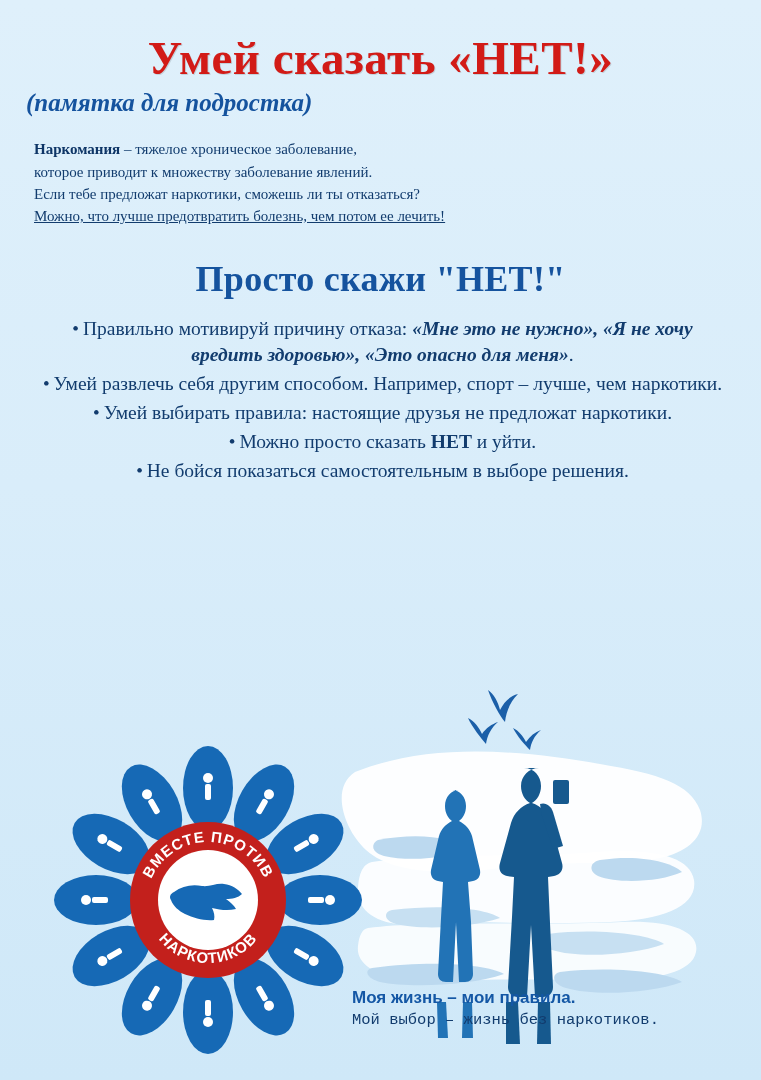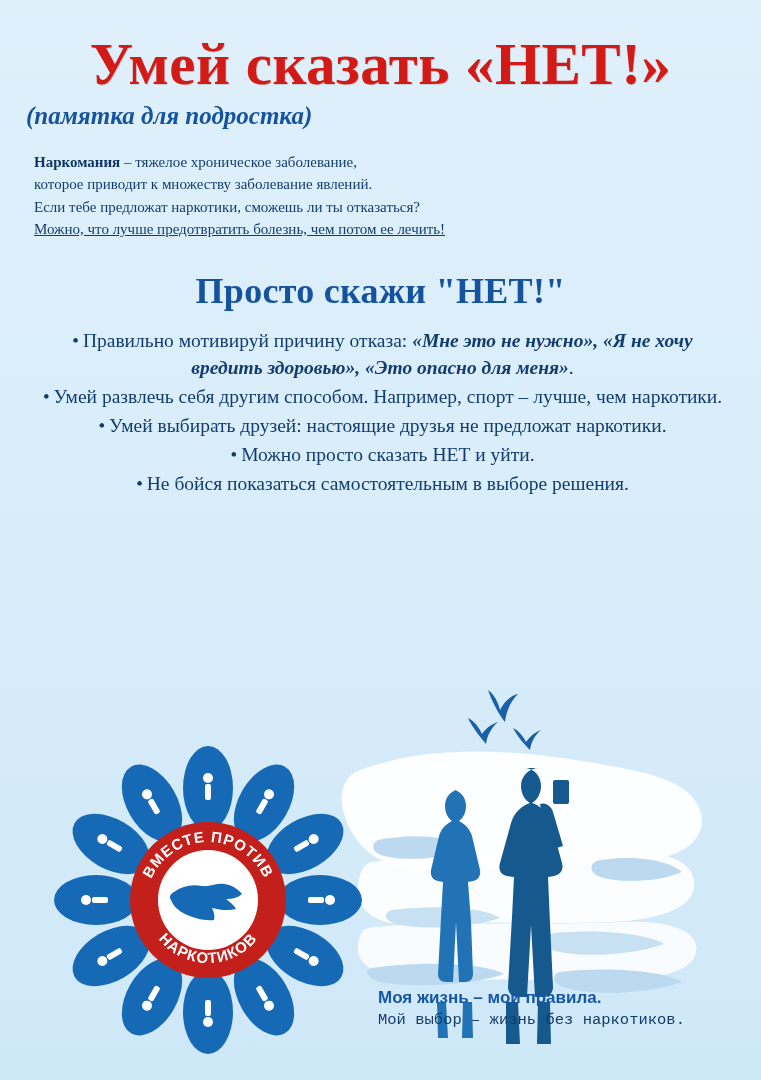--- a/index.html
+++ b/index.html
@@ -19,21 +19,21 @@
     height: 1080px;
     background: linear-gradient(180deg, #dff0fb 0%, #d9edfa 45%, #cfe8f8 100%);
     box-sizing: border-box;
     padding: 28px 26px 0 26px;
   }
   .title {
     text-align: center;
     color: #d21b17;
     font-family: "Liberation Serif", serif;
     font-weight: bold;
-    font-size: 59px;
+    font-size: 47px;
     letter-spacing: 0.5px;
     line-height: 1.05;
     margin: 6px 0 6px 0;
     text-shadow: 1px 1px 0 rgba(0,0,0,0.12);
   }
   .subtitle {
     text-align: left;
     color: #15539e;
     font-family: "Liberation Serif", serif;
     font-style: italic;
@@ -79,32 +79,32 @@
   .bullets .dot {
     color: #123c6e;
     font-size: 19px;
     padding-right: 4px;
   }
   .bi {
     font-weight: bold;
     font-style: italic;
   }
   .b {
-    font-weight: normal;
+    font-weight: bold;
   }
   .art {
     position: absolute;
     left: 0;
     top: 672px;
     width: 761px;
     height: 408px;
   }
   .slogan {
     position: absolute;
-    left: 378px;
+    left: 352px;
     top: 988px;
     width: 330px;
   }
   .slogan .l1 {
     color: #1457a5;
     font-family: "Liberation Sans", sans-serif;
     font-weight: bold;
     font-size: 17px;
     margin-bottom: 3px;
   }
@@ -141,21 +141,21 @@
   <h2 class="section-title">Просто скажи "НЕТ!"</h2>
 
   <div class="bullets">
     <div class="item">
       <span class="dot">•</span><span>Правильно мотивируй причину отказа: </span><span class="bi">«Мне это не нужно», «Я не хочу вредить здоровью», «Это опасно для меня»</span><span>.</span>
     </div>
     <div class="item">
       <span class="dot">•</span><span>Умей развлечь себя другим способом. Например, спорт – лучше, чем наркотики.</span>
     </div>
     <div class="item">
-      <span class="dot">•</span><span>Умей выбирать друзей: настоящие друзья не предложат наркотики.</span>
+      <span class="dot">•</span><span>Умей выбирать правила: настоящие друзья не предложат наркотики.</span>
     </div>
     <div class="item">
       <span class="dot">•</span><span>Можно просто сказать </span><span class="b">НЕТ</span><span> и уйти.</span>
     </div>
     <div class="item">
       <span class="dot">•</span><span>Не бойся показаться самостоятельным в выборе решения.</span>
     </div>
   </div>
 
   <svg class="art" viewBox="0 0 761 408">

